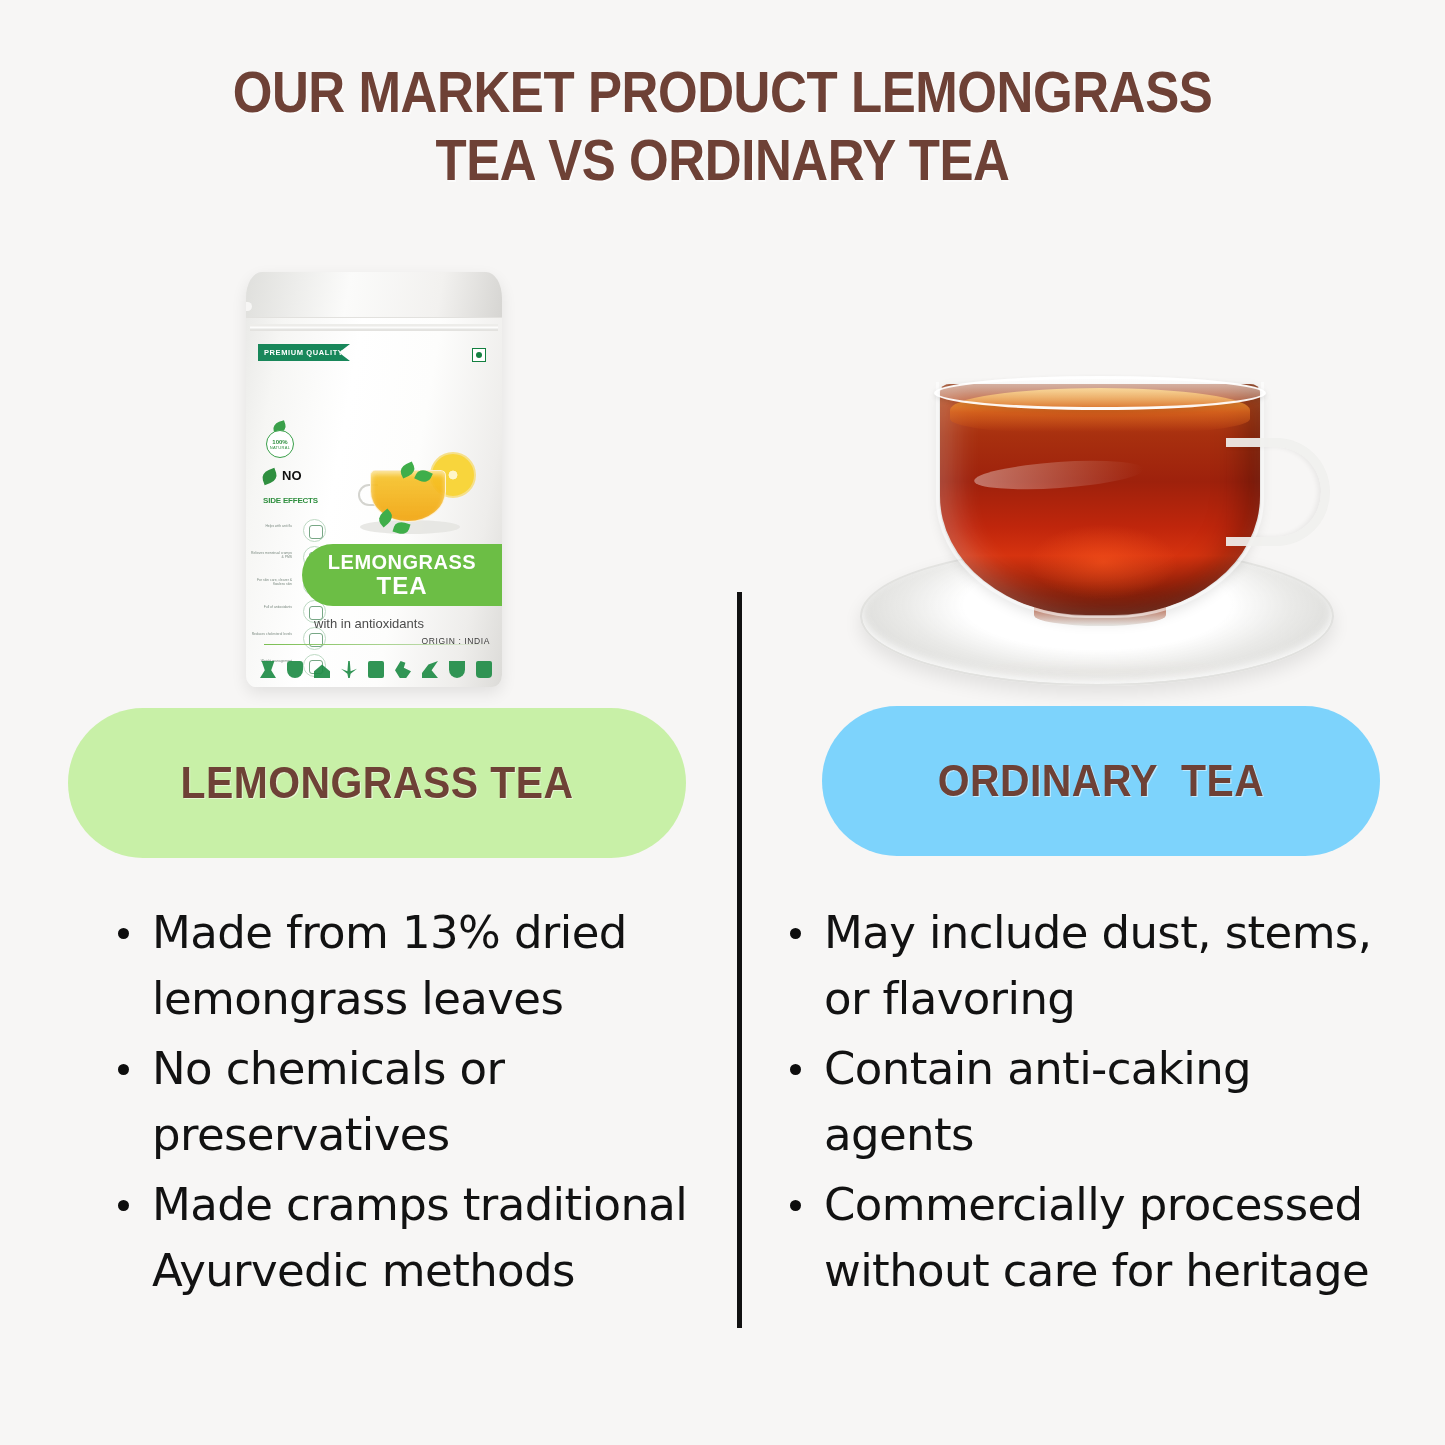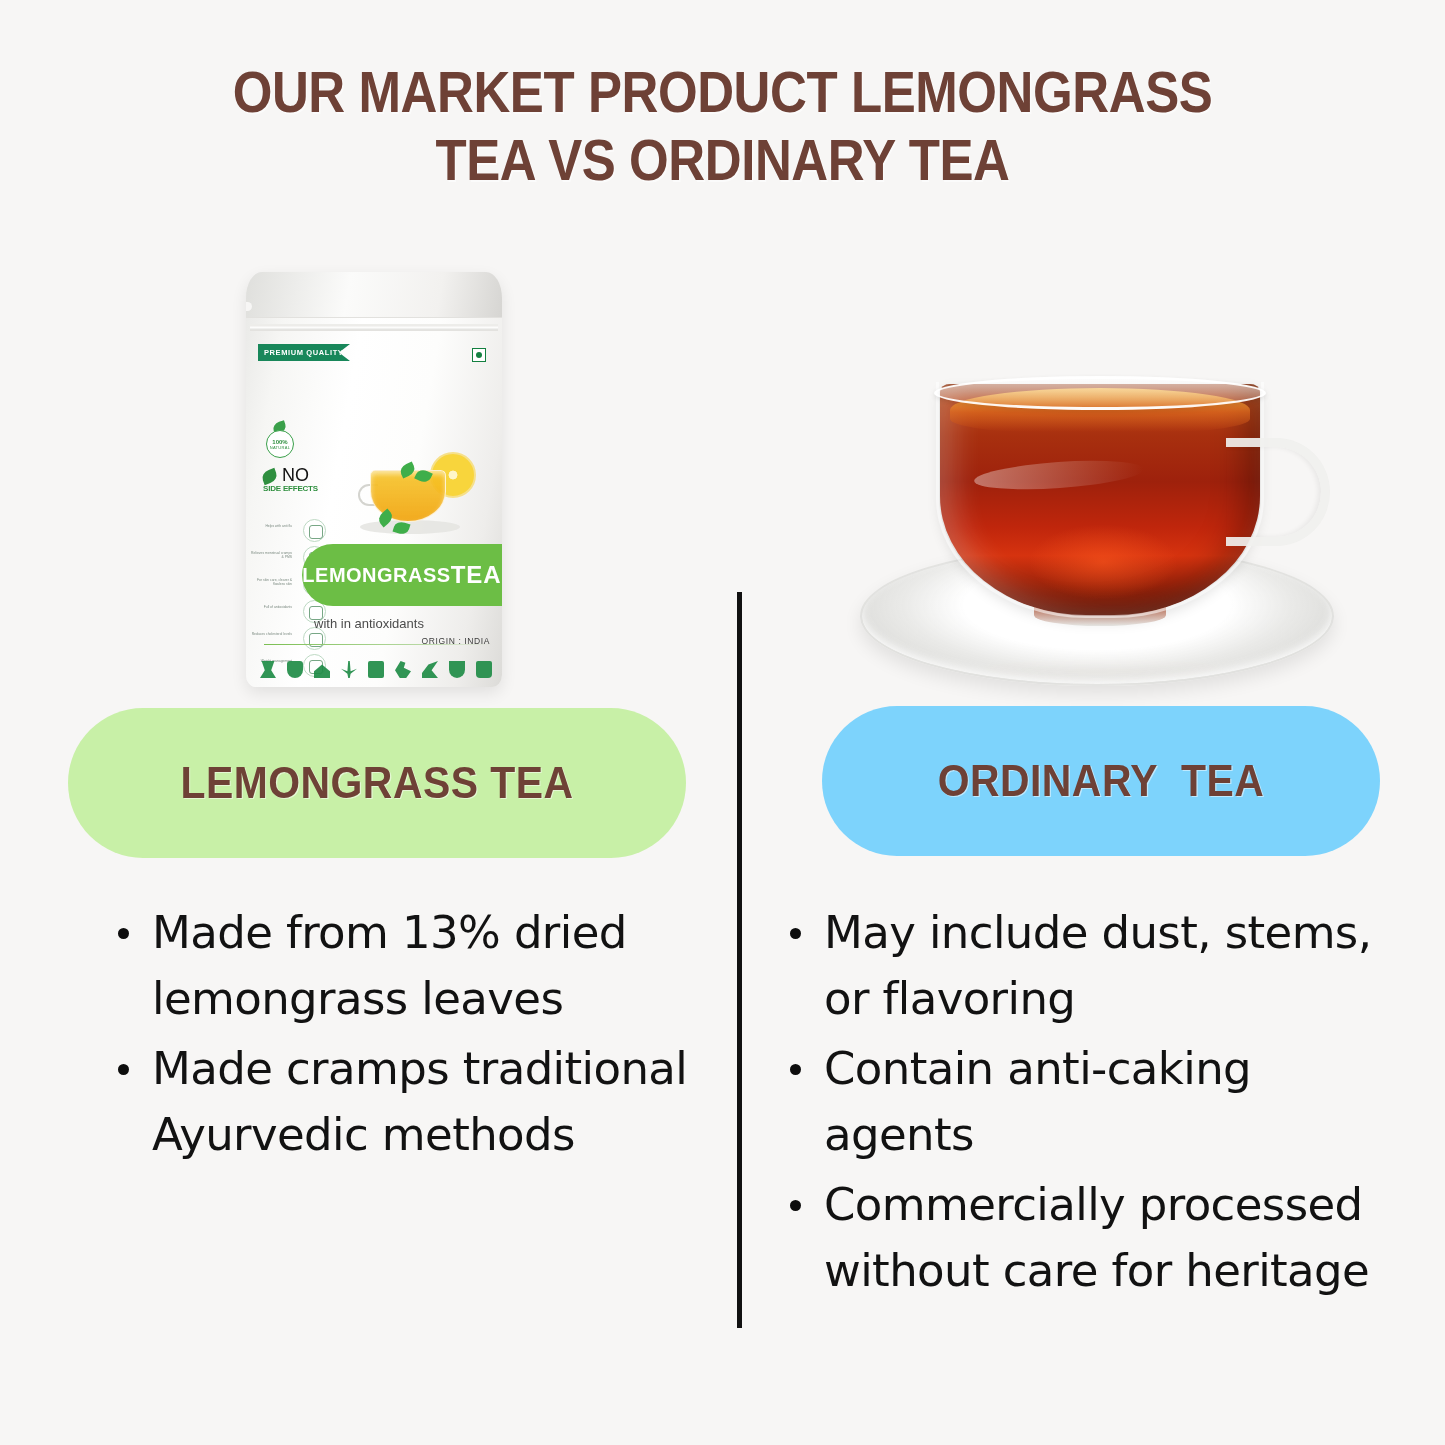--- a/index.html
+++ b/index.html
@@ -102,22 +102,22 @@
     background:#fff;
   }
   .badge-nat .ring b { font-size:6px; color:#2f8f3f; line-height:6px; }
   .badge-nat .ring i { font-size:4px; color:#2f8f3f; font-style:normal; letter-spacing:0.3px; }
   .leaf-top { position:absolute; left:9px; top:0px; width:13px; height:11px;
     background:#3aa04a; border-radius:60% 0 60% 0; transform:rotate(-18deg); }
 
   .badge-no { left:16px; top:196px; width:56px; height:34px; }
   .badge-no .nl { position:absolute; left:0; top:2px; width:15px; height:13px;
      background:#2f8f3f; border-radius:60% 0 60% 0; transform:rotate(-20deg); }
-  .badge-no .no  { position:absolute; left:20px; top:1px; font-size:18px; font-weight:normal; color:#111; line-height:13px; }
-  .badge-no .se  { position:absolute; left:1px;  top:16px; font-size:8px; font-weight:bold; color:#2f8f3f; letter-spacing:-0.2px; }
+  .badge-no .no  { position:absolute; left:20px; top:1px; font-size:13px; font-weight:bold; color:#111; line-height:13px; }
+  .badge-no .se  { position:absolute; left:1px;  top:28px; font-size:8px; font-weight:bold; color:#2f8f3f; letter-spacing:-0.2px; }
 
   
   .icon-col { position:absolute; left:24px; top:246px; width:56px; }
   .icon-row { position:relative; height:27px; }
   .icon-circ {
     position:absolute; right:0; top:1px; width:23px; height:23px; border-radius:50%;
     border:1px solid #bdd9c3; background:#fff;
   }
   .icon-circ::after {
     content:""; position:absolute; left:5px; top:5px; width:12px; height:12px;
@@ -152,21 +152,21 @@
   .m1 { left:44px; top:14px; transform:rotate(-25deg); }
   .m2 { left:60px; top:20px; transform:rotate(25deg); }
   .m3 { left:22px; top:62px; transform:rotate(-40deg); }
   .m4 { left:38px; top:72px; transform:rotate(18deg); }
 
   
   .band {
     position:absolute; left:56px; right:0; top:272px; height:62px;
     background:#6cbe45;
     border-radius:34px 0 0 34px;
-    display:flex; align-items:center; justify-content:center;
+    display:flex; flex-direction:column; align-items:center; justify-content:center;
     color:#fff;
   }
   .band .l1 { font-size:20px; font-weight:bold; letter-spacing:.5px; line-height:22px; }
   .band .l2 { font-size:24px; font-weight:bold; letter-spacing:1px; line-height:26px; }
 
   .tagline {
     position:absolute; left:0; right:10px; top:344px; text-align:center;
     font-size:13px; color:#4b4b4b;
   }
 
@@ -416,20 +416,24 @@
     <span>ORDINARY  TEA</span>
   </div>
 
   <div class="list list-left">
     <div class="li">
       <div class="dot"></div>
       <div class="txt">Made from 13% dried lemongrass leaves</div>
     </div>
     <div class="li">
       <div class="dot"></div>
+      <div class="txt">No chemicals or preservatives</div>
+    </div>
+    <div class="li">
+      <div class="dot"></div>
       <div class="txt">Made cramps traditional Ayurvedic methods</div>
     </div>
   </div>
 
   <div class="list list-right">
     <div class="li">
       <div class="dot"></div>
       <div class="txt">May include dust, stems, or flavoring</div>
     </div>
     <div class="li">

